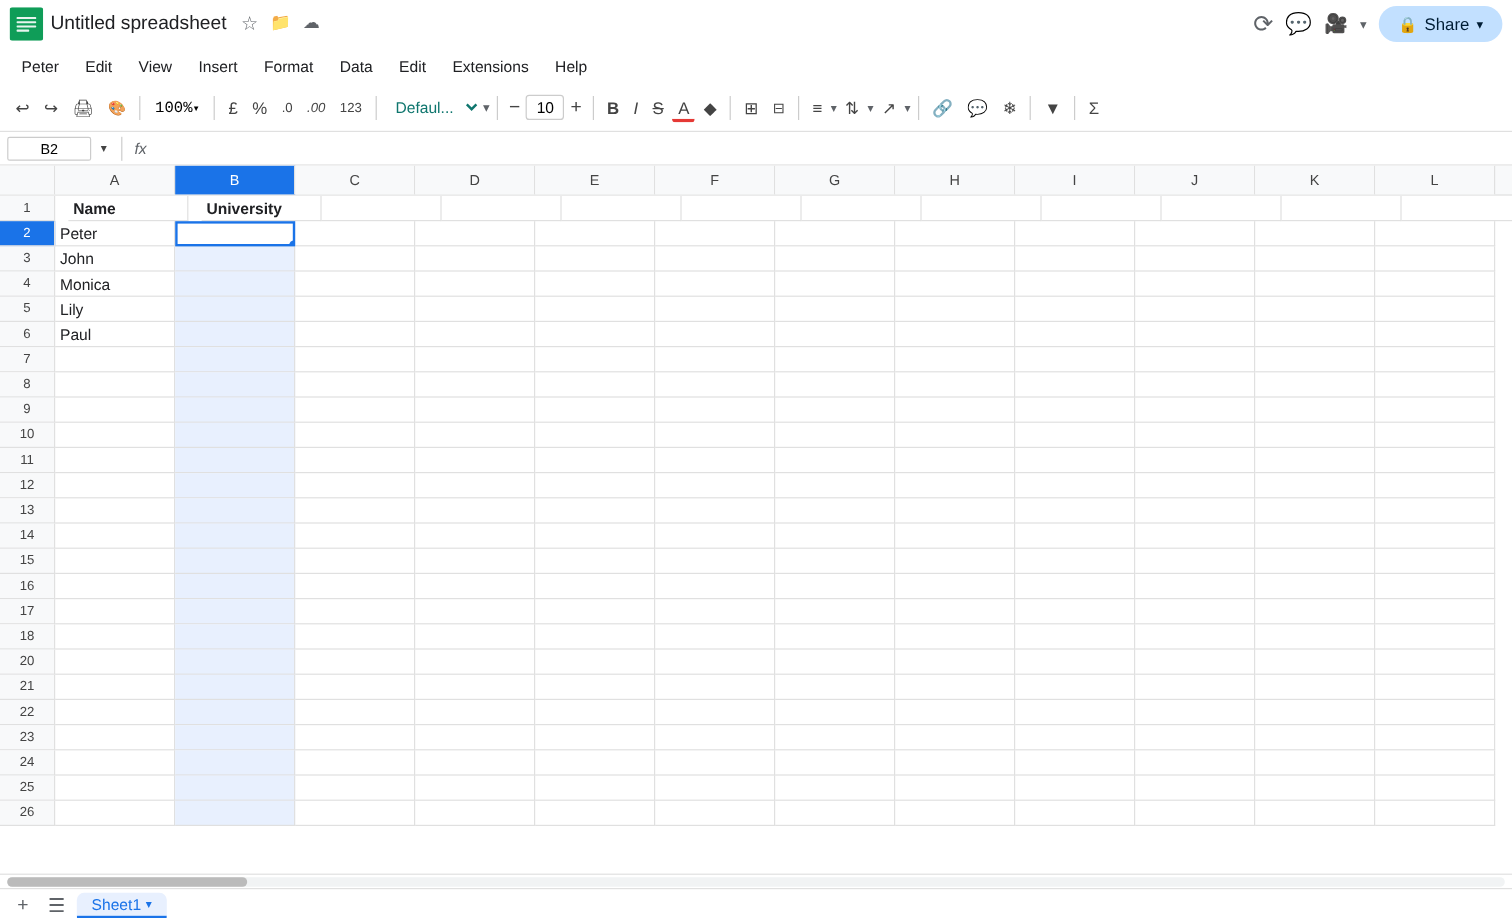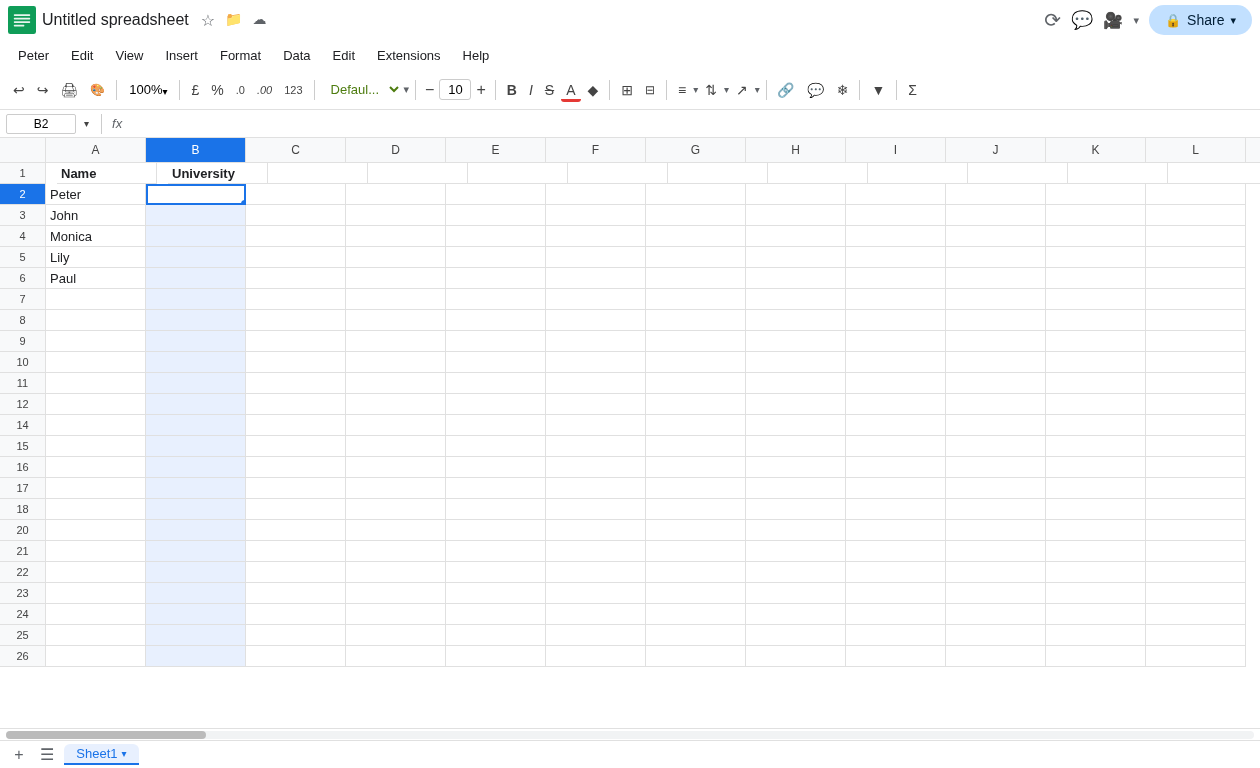--- a/index.html
+++ b/index.html
@@ -32,32 +32,32 @@
       display: flex; align-items: center; height: 40px; padding: 0 8px;
       border-bottom: 1px solid #e0e0e0; gap: 2px;
     }
     .toolbar-btn {
       padding: 4px 5px; border-radius: 3px; cursor: pointer; border: none;
       background: transparent; display: flex; align-items: center; color: #444; font-size: 14px;
     }
     .toolbar-divider { width: 1px; height: 20px; background: #ccc; margin: 0 4px; }
     .toolbar-select {
       border: none; border-radius: 3px; padding: 3px 6px; font-size: 13px;
-      background: transparent; cursor: pointer; color: #4d7c0f;
+      background: transparent; cursor: pointer; color: #0f766e;
     }
     .font-size-box {
       display: flex; align-items: center; gap: 2px;
     }
     .font-size-input {
       width: 32px; text-align: center; border: 1px solid #ccc; border-radius: 3px;
       padding: 2px 2px; font-size: 13px;
     }
     .zoom-display {
       display: flex; align-items: flex-end; border: none; background: transparent;
-      font-size: 13px; cursor: pointer; padding: 3px 6px; border-radius: 3px;
+      font-size: 13px; cursor: pointer; padding: 3px 6px; border-radius: 3px; font-family: Liberation Mono, monospace;
     }
 
     
     #formula-bar {
       display: flex; align-items: center; height: 28px;
       border-bottom: 1px solid #e0e0e0; padding: 0 6px; gap: 6px;
     }
     #cell-ref {
       width: 70px; border: 1px solid #ccc; border-radius: 2px;
       padding: 2px 5px; font-size: 12px; text-align: center;
@@ -473,20 +473,35 @@
           <div class="cell col-e"></div>
           <div class="cell col-f"></div>
           <div class="cell col-g"></div>
           <div class="cell col-h"></div>
           <div class="cell col-i"></div>
           <div class="cell col-j"></div>
           <div class="cell col-k"></div>
           <div class="cell col-l"></div>
         </div>
         <div class="grid-row">
+          <div class="row-num">13</div>
+          <div class="cell col-a"></div>
+          <div class="cell col-b selected-col-header"></div>
+          <div class="cell col-c"></div>
+          <div class="cell col-d"></div>
+          <div class="cell col-e"></div>
+          <div class="cell col-f"></div>
+          <div class="cell col-g"></div>
+          <div class="cell col-h"></div>
+          <div class="cell col-i"></div>
+          <div class="cell col-j"></div>
+          <div class="cell col-k"></div>
+          <div class="cell col-l"></div>
+        </div>
+        <div class="grid-row">
           <div class="row-num">14</div>
           <div class="cell col-a"></div>
           <div class="cell col-b selected-col-header"></div>
           <div class="cell col-c"></div>
           <div class="cell col-d"></div>
           <div class="cell col-e"></div>
           <div class="cell col-f"></div>
           <div class="cell col-g"></div>
           <div class="cell col-h"></div>
           <div class="cell col-i"></div>

